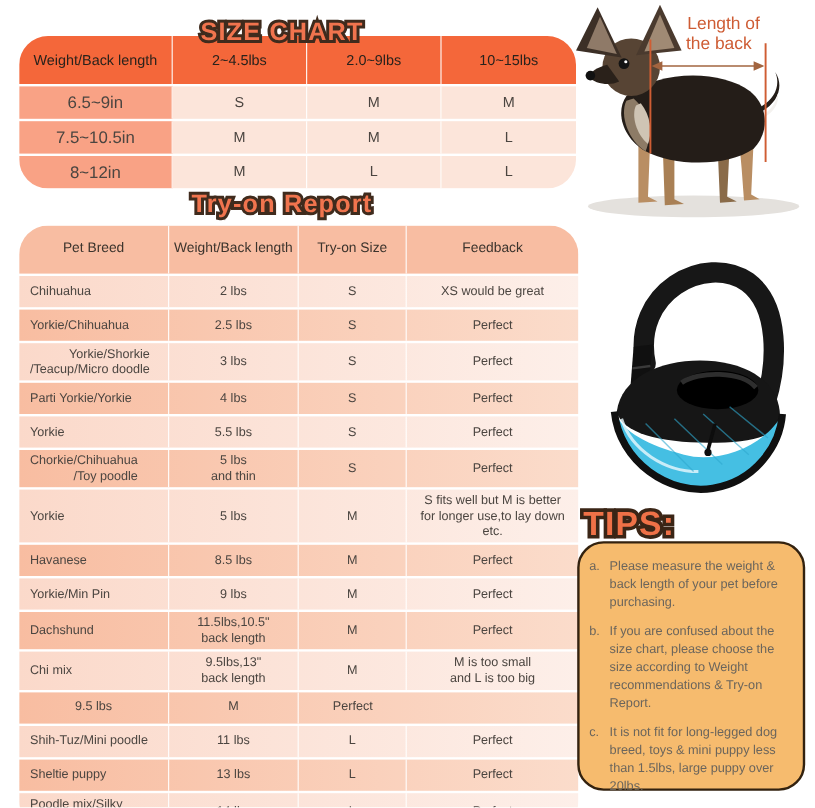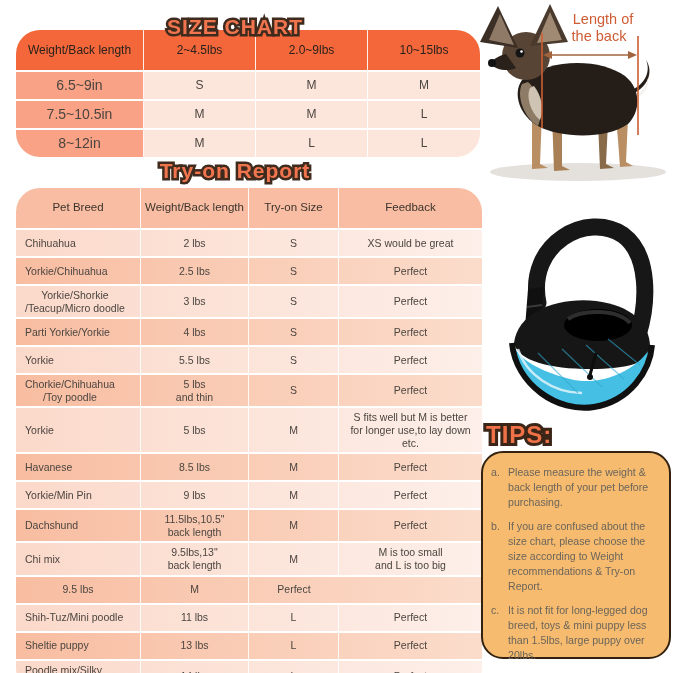--- a/index.html
+++ b/index.html
@@ -38,27 +38,27 @@
   #size-table .body-row .tcell.row-label{background:#f9a285;font-size:14px;}
   
   #tryon-table{top:188px;width:466px;}
   #tryon-table .trow{grid-template-columns:125px 108px 90px 143px;}
   #tryon-table .head{background:#f8bda2;min-height:40px;}
   #tryon-table .head .tcell{font-size:11.5px;color:#3c342d;}
   #tryon-table .body-row{min-height:26px;}
   #tryon-table .body-row.light{background:linear-gradient(90deg,#fbd9ca,#fdefe9);}
   #tryon-table .body-row.dark{background:linear-gradient(90deg,#f8bda1,#fbdccb);}
   #tryon-table .tcell{font-size:10.5px;line-height:1.2;}
-  #tryon-table .tcell.breed{justify-content:flex-start;text-align:center;padding-left:9px;}
+  #tryon-table .tcell.breed{justify-content:flex-start;text-align:right;padding-left:9px;}
   
   #dog-figure{position:absolute;left:470px;top:0;width:209px;height:192px;}
   #bag-figure{position:absolute;left:478px;top:203px;width:197px;height:215px;}
   
   #tips-title{
-    position:absolute;left:486px;top:421px;font-weight:800;font-size:24px;
+    position:absolute;left:486px;top:421px;font-weight:800;font-size:28px;
     color:#ef7147;letter-spacing:1px;z-index:2;
   }
   #tips-title::before{
     content:attr(data-text);position:absolute;left:0;top:0;
     -webkit-text-stroke:6px #3a2516;z-index:-1;letter-spacing:1px;
   }
   #tips-box{
     position:absolute;left:481px;top:451px;width:190px;height:208px;
     background:#f6bb6e;border:2.5px solid #33220f;border-radius:22px;
     padding:12px 7px 6px 8px;box-sizing:border-box;

